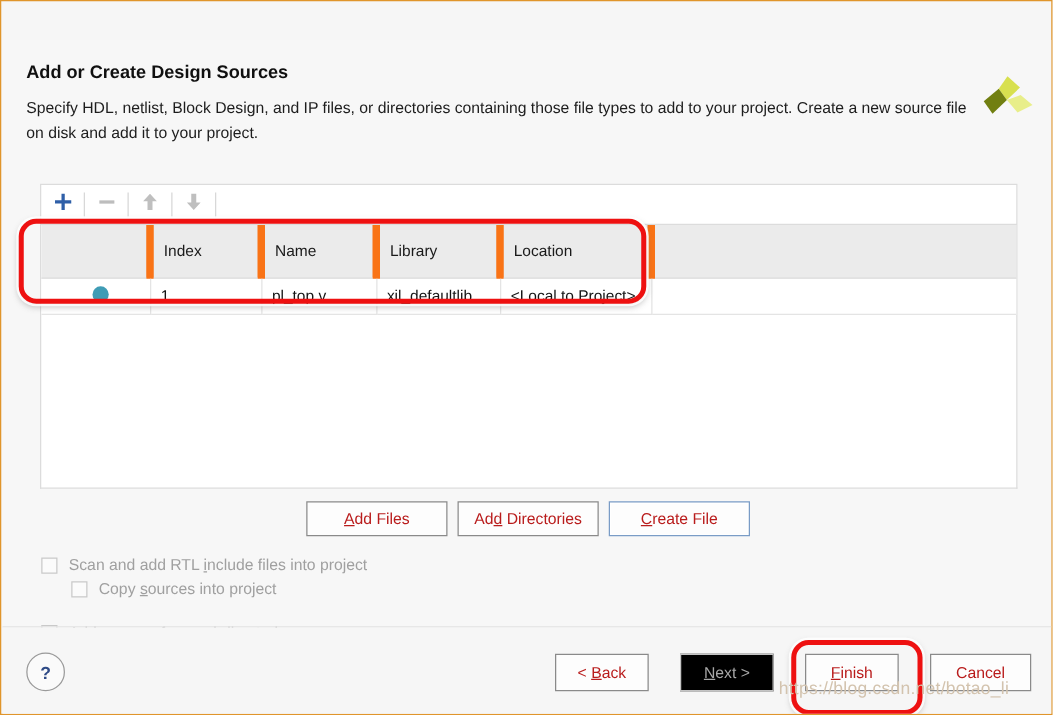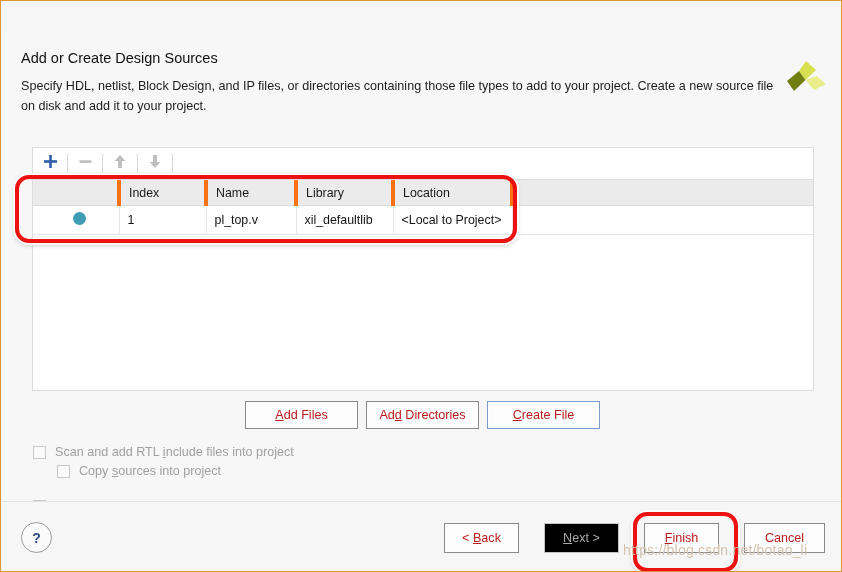--- a/index.html
+++ b/index.html
@@ -69,21 +69,21 @@
     height: 470px;
     background: #f7f7f7;
     box-sizing: border-box;
   }
 
   #heading {
     position: absolute;
     left: 19px;
     top: 18px;
     font-size: 14.5px;
-    font-weight: normal;
+    font-weight: bold;
     color: #101010;
   }
   #subheading {
     position: absolute;
     left: 19px;
     top: 44px;
     width: 760px;
     font-size: 12.6px;
     line-height: 20px;
     color: #1d1d1d;
@@ -142,23 +142,23 @@
     border-collapse: collapse;
     width: 782px;
     table-layout: fixed;
     font-size: 12.4px;
     color: #141414;
   }
   table.src-table th {
     background: #ebebeb;
     font-weight: normal;
     text-align: left;
-    height: 25px;
+    height: 42px;
     padding: 0 0 0 8px;
-    border-right: 4px solid #f97316;
+    border-right: 6px solid #f97316;
     border-bottom: 1px solid #dcdcdc;
     color: #1a1a1a;
     font-size: 12.4px;
   }
   table.src-table td {
     height: 28px;
     padding: 0 0 0 8px;
     border-right: 1px solid #e4e4e4;
     border-bottom: 1px solid #e4e4e4;
     background: #ffffff;

